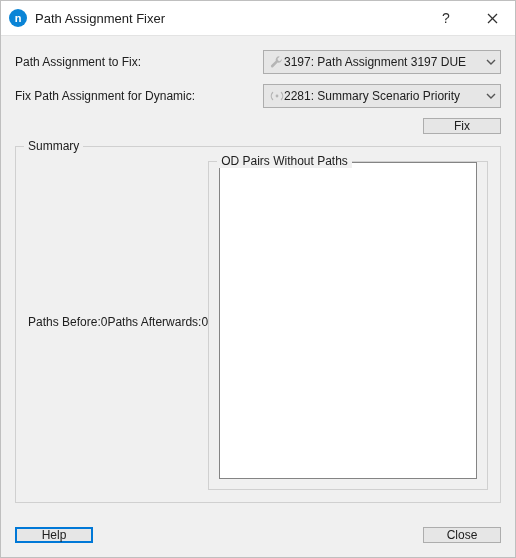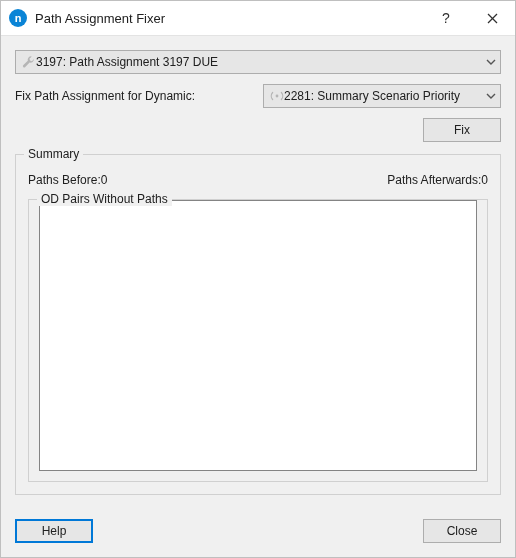--- a/index.html
+++ b/index.html
@@ -98,21 +98,21 @@
     font-size: 12px;
     color: #202020;
   }
   .combo .chevron {
     flex: 0 0 auto;
     color: #555;
     display: flex;
     align-items: center;
   }
   .btn {
-    height: 24px;
+    height: 16px;
     min-width: 78px;
     background: #e6e6e6;
     border: 1px solid #adadad;
     display: inline-flex;
     align-items: center;
     justify-content: center;
     font-size: 12px;
     padding: 0 12px;
     box-sizing: border-box;
   }
@@ -125,21 +125,21 @@
     justify-content: flex-end;
     margin-bottom: 12px;
   }
   .fieldset {
     position: relative;
     border: 1px solid #d0d0d0;
     flex: 1 1 auto;
     padding: 14px 12px 12px 12px;
     box-sizing: border-box;
     display: flex;
-    flex-direction: column;
+    flex-direction: row;
   }
   .fieldset .legend {
     position: absolute;
     top: -8px;
     left: 8px;
     background: #f0f0f0;
     padding: 0 4px;
     font-size: 12px;
     color: #202020;
   }
@@ -200,20 +200,21 @@
       <svg width="11" height="11" viewBox="0 0 11 11">
         <line x1="1" y1="1" x2="10" y2="10" stroke="#303030" stroke-width="1.2"></line>
         <line x1="10" y1="1" x2="1" y2="10" stroke="#303030" stroke-width="1.2"></line>
       </svg>
     </div>
   </div>
 
   <div class="content">
 
     <div class="form-row">
+      <div class="form-label">Path Assignment to Fix:</div>
       <div class="combo">
         <span class="combo-icon">
           <svg width="14" height="14" viewBox="0 0 16 16">
             <path d="M10.5 1.5a4 4 0 0 0-3.9 5l-5 5a1.5 1.5 0 1 0 2.1 2.1l5-5a4 4 0 0 0 5-3.9l-2.4 2.4-2.1-.7-.7-2.1 2.4-2.4a4 4 0 0 0-.4-.4z" fill="#b5b5b5"></path>
           </svg>
         </span>
         <span class="combo-text">3197: Path Assignment 3197 DUE</span>
         <span class="chevron">
           <svg width="10" height="10" viewBox="0 0 10 10">
               <path d="M1 3 L5 7 L9 3" fill="none" stroke="#555" stroke-width="1.4"></path>

